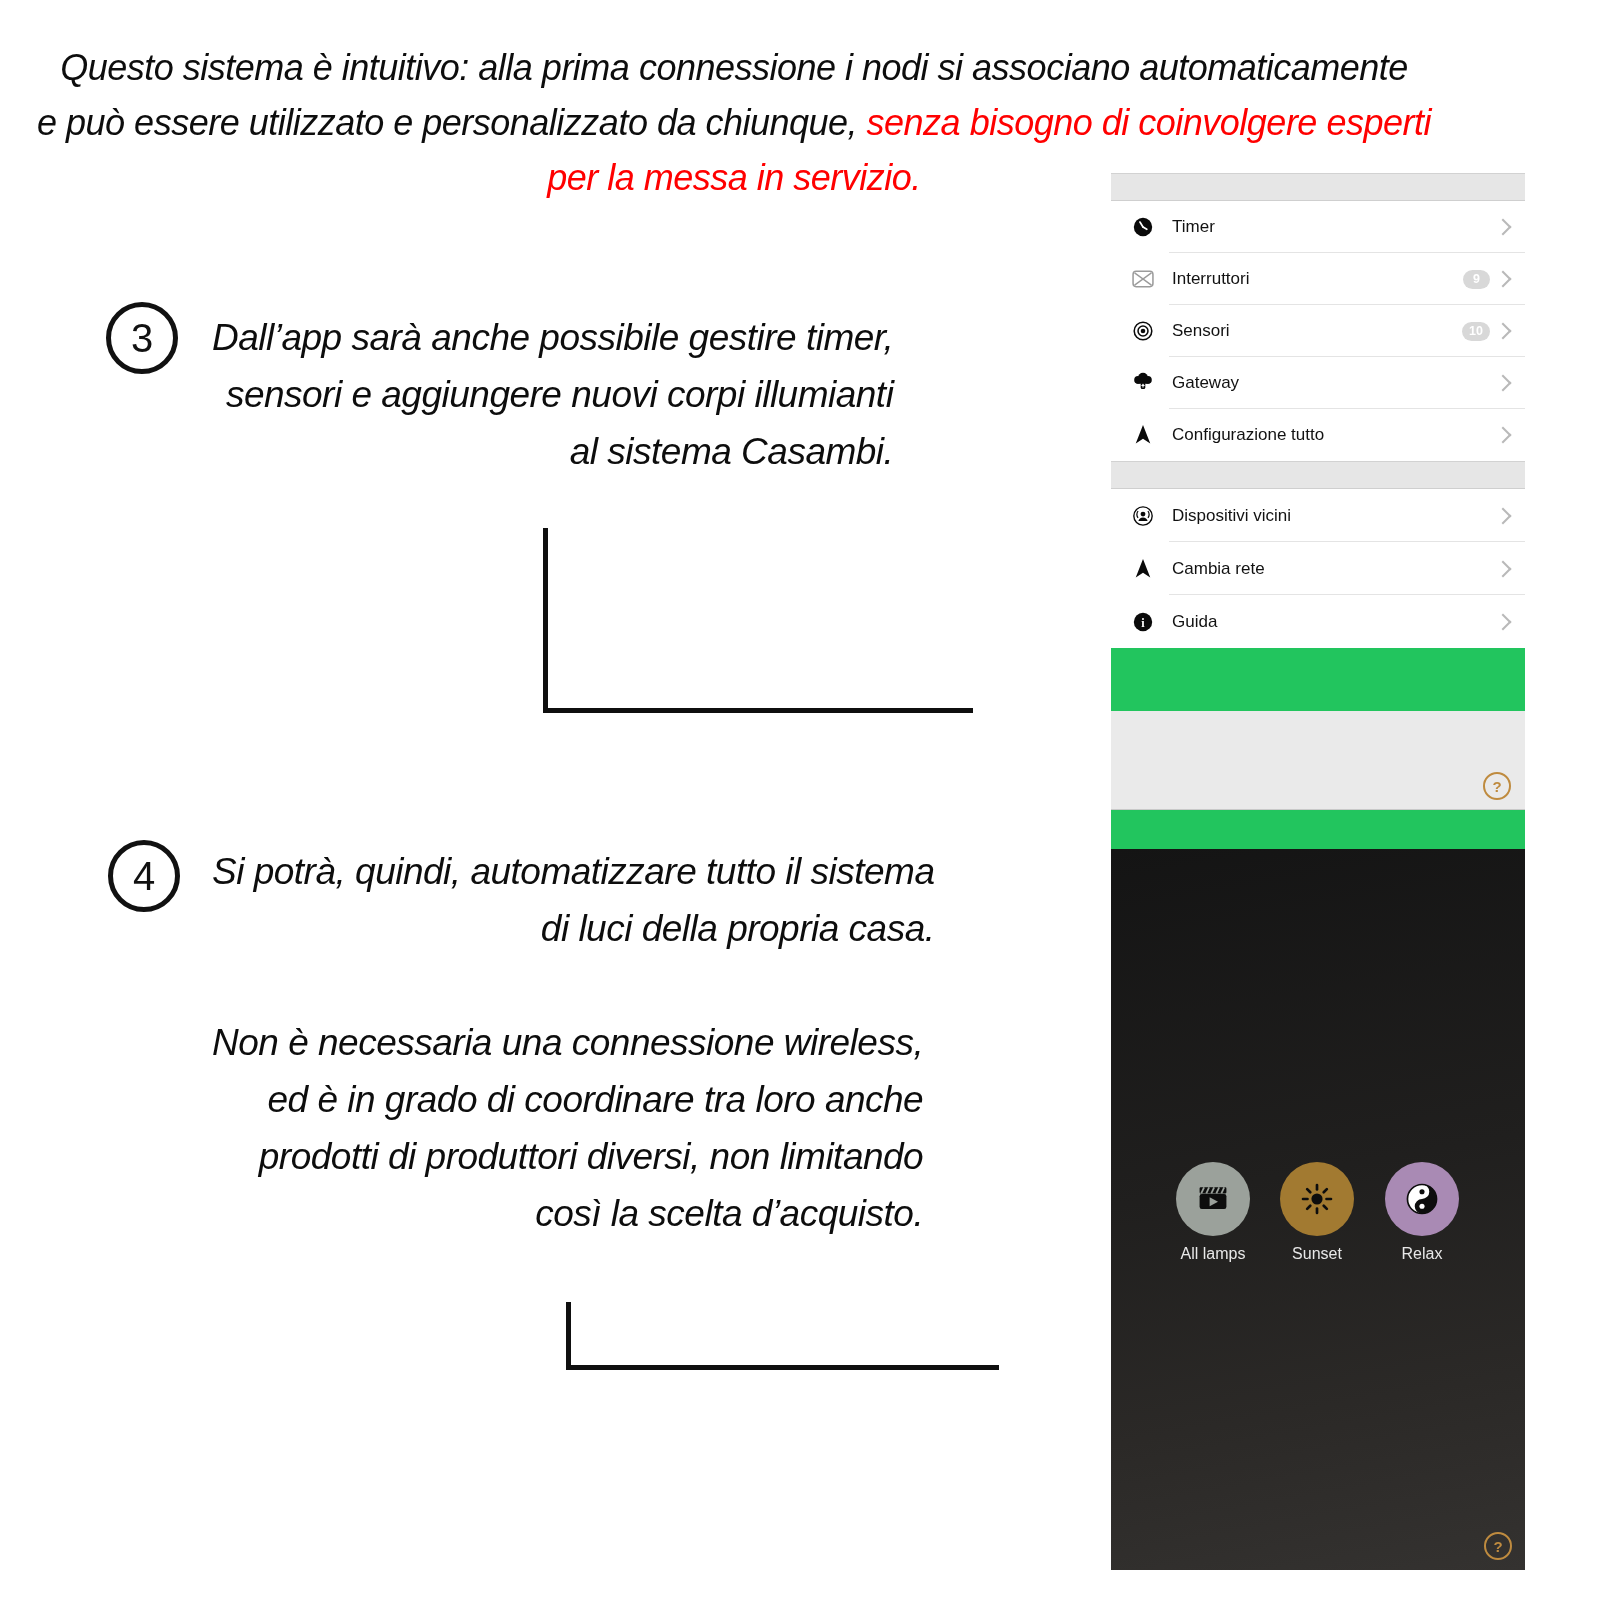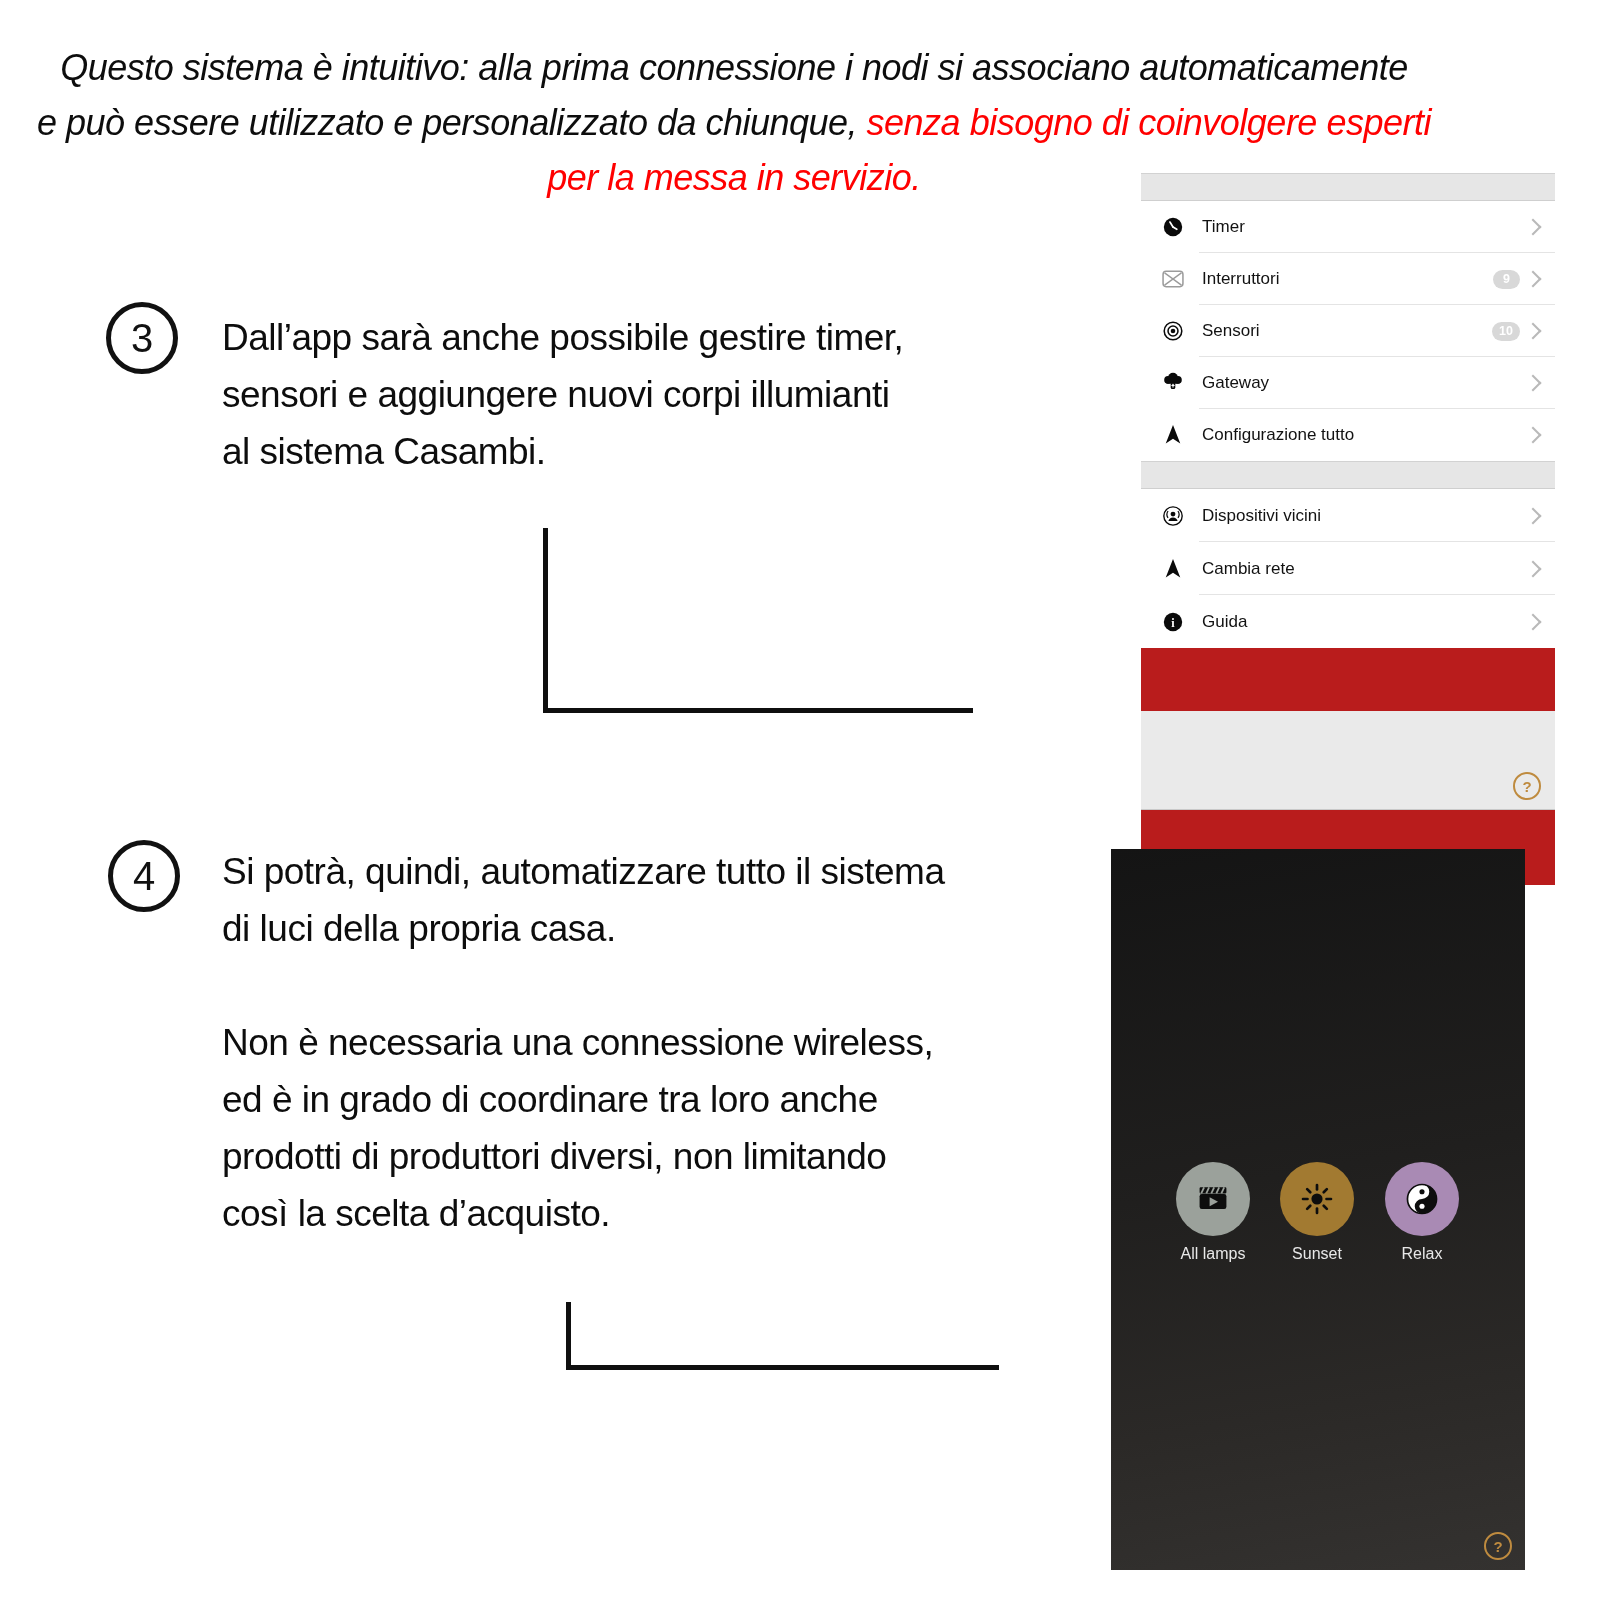--- a/index.html
+++ b/index.html
@@ -14,28 +14,28 @@
     letter-spacing:-0.5px;color:#0d0d0d;
   }
   .intro .red{color:#ff0000;}
   
   .step-circle{
     position:absolute;width:62px;height:62px;border:5px solid #111;border-radius:50%;
     display:flex;align-items:center;justify-content:center;
     font-size:40px;font-weight:400;color:#111;background:#fff;
   }
   .step-text{
-    position:absolute;left:222px;font-size:37px;line-height:57px;
-    letter-spacing:-0.5px;color:#0d0d0d;white-space:nowrap;
+    position:absolute;left:212px;font-style:italic;font-size:37px;line-height:57px;
+    letter-spacing:-0.5px;color:#0d0d0d;white-space:nowrap;text-align:right;
   }
   
   .line{position:absolute;background:#0f0f0f;}
   
   .menu{
-    position:absolute;left:1141px;top:173px;width:414px;height:712px;background:#b91c1c;
+    position:absolute;left:1111px;top:173px;width:414px;height:712px;background:#22c55e;
   }
   .menu .band{
     position:absolute;left:0;width:414px;background:#e6e6e6;
     border-top:1px solid #d2d2d2;border-bottom:1px solid #cfcfcf;box-sizing:border-box;
   }
   .band1{top:0;height:28px;}
   .band2{top:288px;height:28px;}
   .rows1{position:absolute;top:28px;left:0;width:414px;}
   .rows2{position:absolute;top:316px;left:0;width:414px;padding-top:0;}
   .menu-row{

